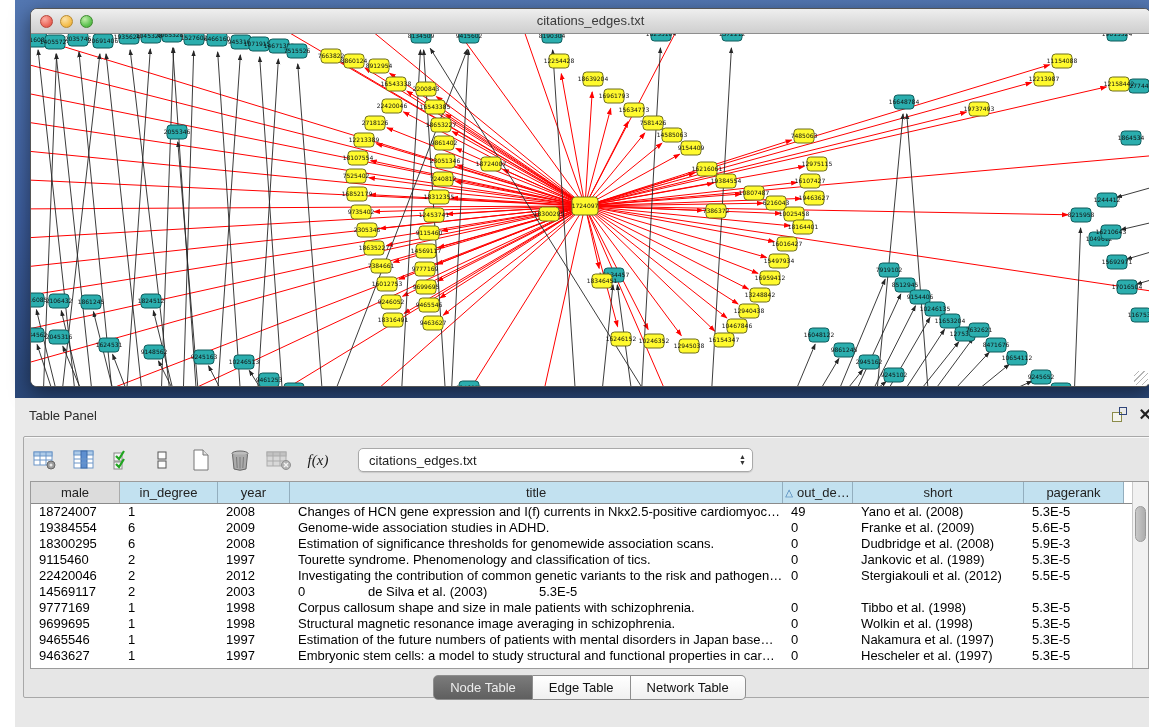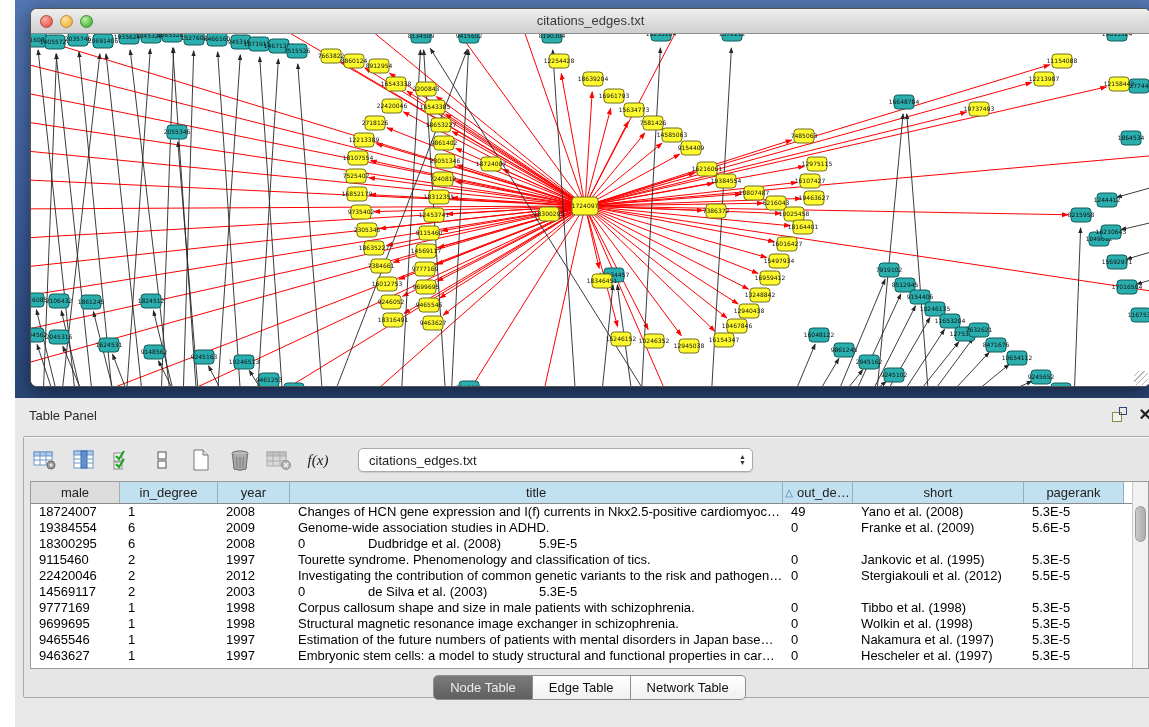--- a/index.html
+++ b/index.html
@@ -647,31 +647,32 @@
               <div class="dcell" style="width: 72px;">2009</div>
               <div class="dcell" style="width: 493px;">Genome-wide association studies in ADHD.</div>
               <div class="dcell" style="width: 70px;">0</div>
               <div class="dcell" style="width: 171px;">Franke et al. (2009)</div>
               <div class="dcell" style="width: 100px;">5.6E-5</div>
             </div>
             <div class="drow">
               <div class="dcell" style="width: 89px;">18300295</div>
               <div class="dcell" style="width: 98px;">6</div>
               <div class="dcell" style="width: 72px;">2008</div>
+              <div class="dcell" style="width: 493px;">Estimation of significance thresholds for genomewide association scans.</div>
               <div class="dcell" style="width: 70px;">0</div>
               <div class="dcell" style="width: 171px;">Dudbridge et al. (2008)</div>
-              <div class="dcell" style="width: 100px;">5.9E-5</div>
+              <div class="dcell" style="width: 100px;">5.9E-3</div>
             </div>
             <div class="drow">
               <div class="dcell" style="width: 89px;">9115460</div>
               <div class="dcell" style="width: 98px;">2</div>
               <div class="dcell" style="width: 72px;">1997</div>
               <div class="dcell" style="width: 493px;">Tourette syndrome. Phenomenology and classification of tics.</div>
               <div class="dcell" style="width: 70px;">0</div>
-              <div class="dcell" style="width: 171px;">Jankovic et al. (1995)</div>
+              <div class="dcell" style="width: 171px;">Jankovic et al. (1989)</div>
               <div class="dcell" style="width: 100px;">5.3E-5</div>
             </div>
             <div class="drow">
               <div class="dcell" style="width: 89px;">22420046</div>
               <div class="dcell" style="width: 98px;">2</div>
               <div class="dcell" style="width: 72px;">2012</div>
               <div class="dcell" style="width: 493px;">Investigating the contribution of common genetic variants to the risk and pathogen…</div>
               <div class="dcell" style="width: 70px;">0</div>
               <div class="dcell" style="width: 171px;">Stergiakouli et al. (2012)</div>
               <div class="dcell" style="width: 100px;">5.5E-5</div>
@@ -690,21 +691,21 @@
               <div class="dcell" style="width: 72px;">1998</div>
               <div class="dcell" style="width: 493px;">Corpus callosum shape and size in male patients with schizophrenia.</div>
               <div class="dcell" style="width: 70px;">0</div>
               <div class="dcell" style="width: 171px;">Tibbo et al. (1998)</div>
               <div class="dcell" style="width: 100px;">5.3E-5</div>
             </div>
             <div class="drow">
               <div class="dcell" style="width: 89px;">9699695</div>
               <div class="dcell" style="width: 98px;">1</div>
               <div class="dcell" style="width: 72px;">1998</div>
-              <div class="dcell" style="width: 493px;">Structural magnetic resonance image exchanger in schizophrenia.</div>
+              <div class="dcell" style="width: 493px;">Structural magnetic resonance image averaging in schizophrenia.</div>
               <div class="dcell" style="width: 70px;">0</div>
               <div class="dcell" style="width: 171px;">Wolkin et al. (1998)</div>
               <div class="dcell" style="width: 100px;">5.3E-5</div>
             </div>
             <div class="drow">
               <div class="dcell" style="width: 89px;">9465546</div>
               <div class="dcell" style="width: 98px;">1</div>
               <div class="dcell" style="width: 72px;">1997</div>
               <div class="dcell" style="width: 493px;">Estimation of the future numbers of patients with mental disorders in Japan base…</div>
               <div class="dcell" style="width: 70px;">0</div>

